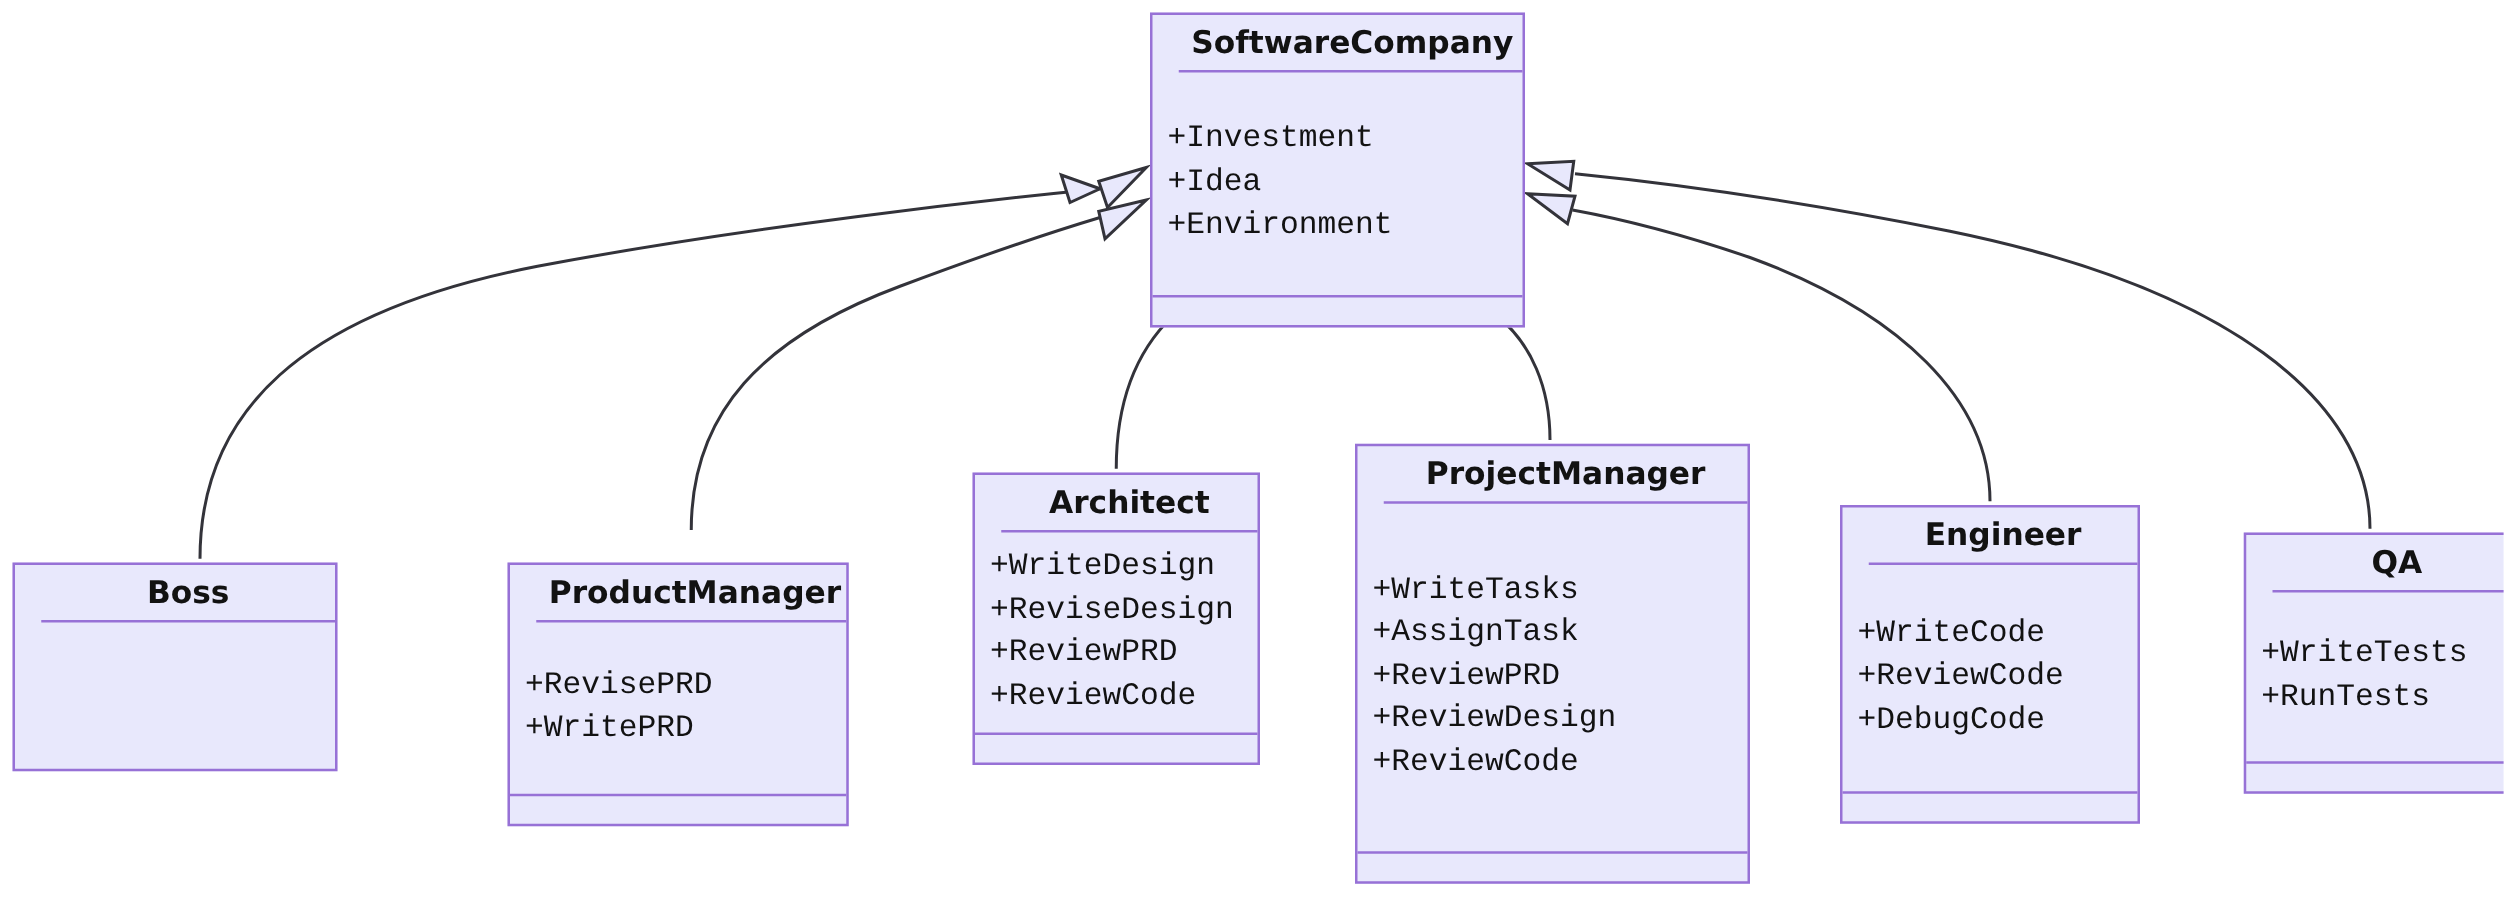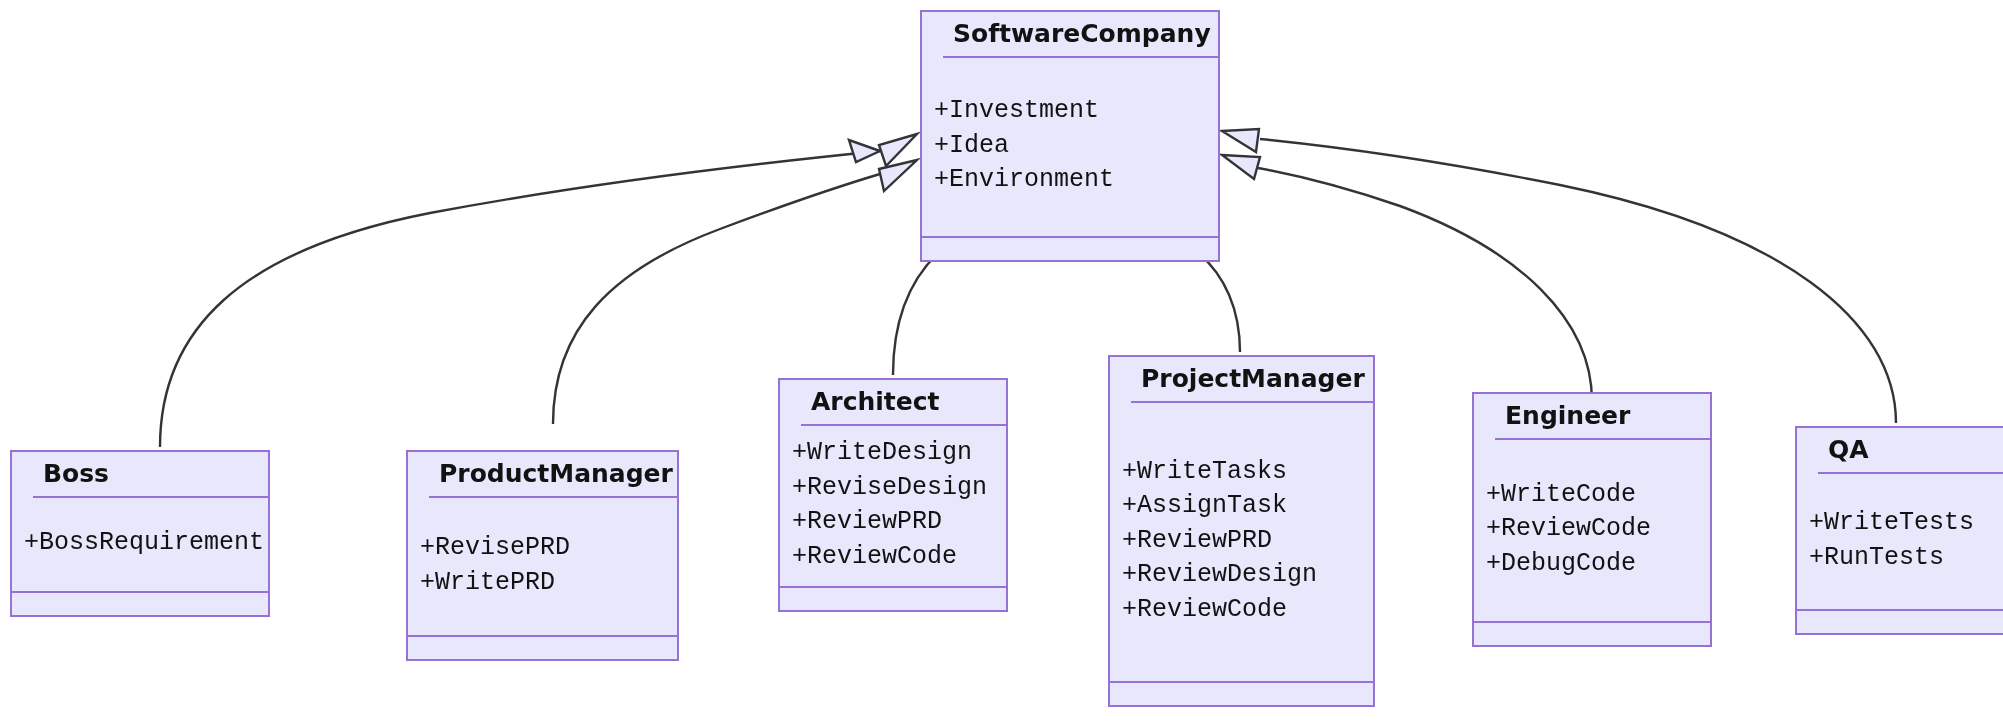--- a/index.html
+++ b/index.html
@@ -30,21 +30,21 @@
     position: absolute;
     box-sizing: border-box;
     background: #e8e8fc;
     border: 2px solid #9771d6;
     display: flex;
     flex-direction: column;
     z-index: 5;
   }
   .uml-title {
     box-sizing: border-box;
-    text-align: left;
+    text-align: center;
     font-weight: bold;
     font-size: 25px;
     color: #121212;
     padding: 8px 10px 9px 10px;
     border-bottom: 2px solid #9771d6;
     line-height: 1.08;
     white-space: nowrap;
     margin-left: 21px;
   }
   .uml-attrs {
@@ -114,23 +114,20 @@
     <div class="uml-attrs">
       <div class="uml-attr">+Investment</div>
       <div class="uml-attr">+Idea</div>
       <div class="uml-attr">+Environment</div>
     </div>
     <div class="uml-methods"></div>
   </div>
 
   <div class="uml-class" style="left:10px; top:450px; width:260px; height:167px;">
     <div class="uml-title">Boss</div>
-    <div class="uml-attrs">
-      <div class="uml-attr">+BossRequirement</div>
-    </div>
     <div class="uml-methods"></div>
   </div>
 
   <div class="uml-class" style="left:406px; top:450px; width:273px; height:211px;">
     <div class="uml-title">ProductManager</div>
     <div class="uml-attrs">
       <div class="uml-attr">+RevisePRD</div>
       <div class="uml-attr">+WritePRD</div>
     </div>
     <div class="uml-methods"></div>
@@ -140,33 +137,33 @@
     <div class="uml-title">Architect</div>
     <div class="uml-attrs">
       <div class="uml-attr">+WriteDesign</div>
       <div class="uml-attr">+ReviseDesign</div>
       <div class="uml-attr">+ReviewPRD</div>
       <div class="uml-attr">+ReviewCode</div>
     </div>
     <div class="uml-methods"></div>
   </div>
 
-  <div class="uml-class" style="left:1108px; top:355px; width:267px; height:352px;">
+  <div class="uml-class" style="left:1084px; top:355px; width:316px; height:352px;">
     <div class="uml-title">ProjectManager</div>
     <div class="uml-attrs">
       <div class="uml-attr">+WriteTasks</div>
       <div class="uml-attr">+AssignTask</div>
       <div class="uml-attr">+ReviewPRD</div>
       <div class="uml-attr">+ReviewDesign</div>
       <div class="uml-attr">+ReviewCode</div>
     </div>
     <div class="uml-methods"></div>
   </div>
 
-  <div class="uml-class" style="left:1472px; top:392px; width:240px; height:255px;">
+  <div class="uml-class" style="left:1472px; top:404px; width:240px; height:255px;">
     <div class="uml-title">Engineer</div>
     <div class="uml-attrs">
       <div class="uml-attr">+WriteCode</div>
       <div class="uml-attr">+ReviewCode</div>
       <div class="uml-attr">+DebugCode</div>
     </div>
     <div class="uml-methods"></div>
   </div>
 
   <div class="uml-class" style="left:1795px; top:426px; width:224px; height:209px;">

